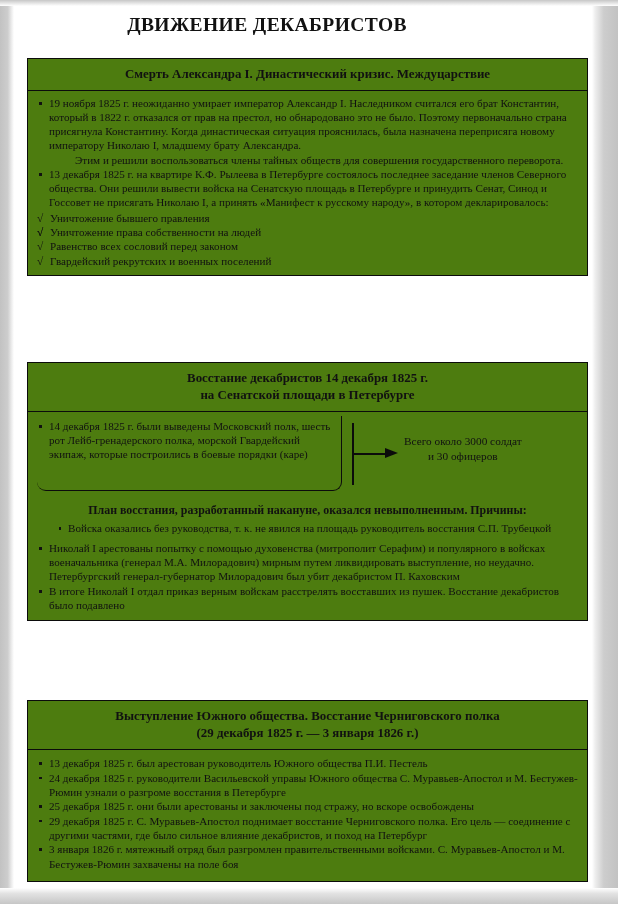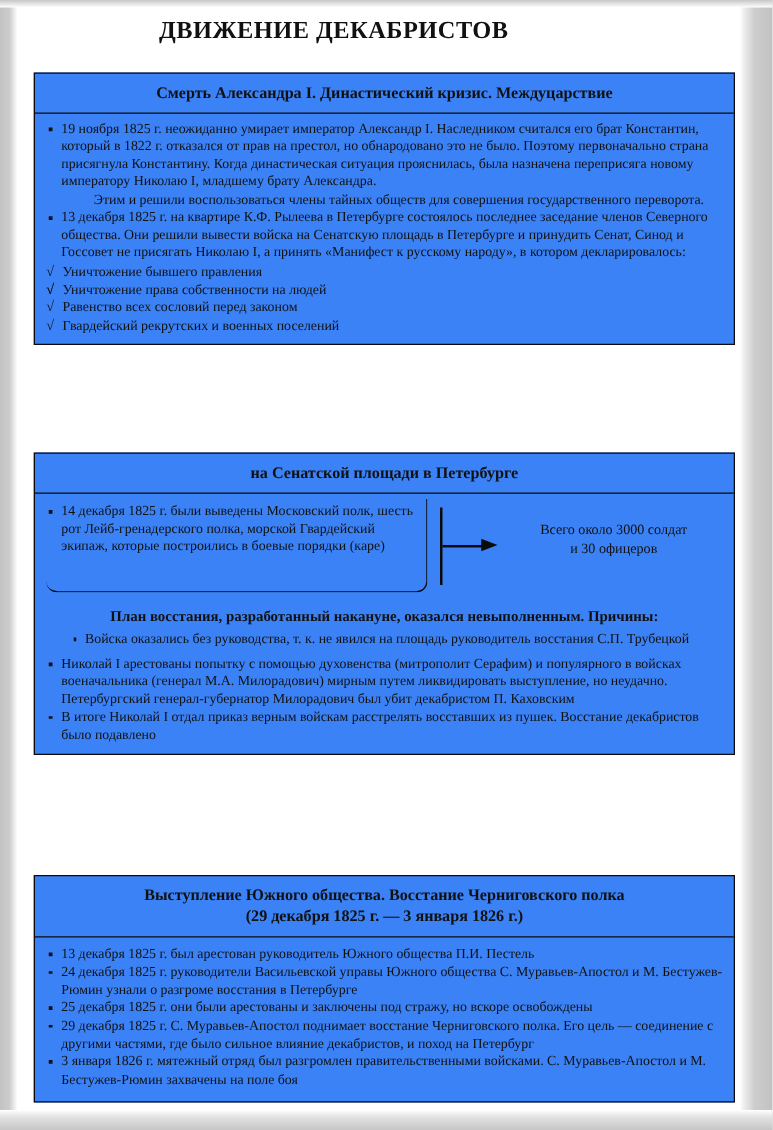--- a/index.html
+++ b/index.html
@@ -66,21 +66,21 @@
     padding: 0 30px;
     line-height: 1.1;
   }
 
   .section {
     position: absolute;
     left: 27px;
     width: 561px;
     border: 1.6px solid #0b0b0b;
     box-sizing: border-box;
-    background: #3b82f6;
+    background: #4d7c0f;
   }
 
   .section-header {
     text-align: center;
     font-weight: bold;
     font-size: 12.9px;
     line-height: 1.32;
     padding: 7px 12px 7px 12px;
     border-bottom: 1.4px solid #0b0b0b;
   }
@@ -183,21 +183,20 @@
     top: 0.5px;
     width: 0; height: 0;
     border-top: 5.6px solid transparent;
     border-bottom: 5.6px solid transparent;
     border-left: 13px solid #0b0b0b;
   }
   .col-right {
     flex: 1;
     display: flex;
     align-items: center;
-    justify-content: center;
     text-align: center;
     font-size: 11.3px;
     line-height: 1.33;
     padding-bottom: 10px;
   }
 
   .sub-header {
     text-align: center;
     font-weight: bold;
     font-size: 11.9px;
@@ -256,20 +255,21 @@
         <li>
           <span class="tick">√</span>
           <span>Гвардейский рекрутских и военных поселений</span>
         </li>
       </ul>
     </div>
   </div>
 
   <div class="section" style="top:362px;">
     <div class="section-header">
+      <div>Восстание декабристов 14 декабря 1825 г.</div>
       <div>на Сенатской площади в Петербурге</div>
     </div>
     <div class="section-body" style="padding-top:2px;">
 
       <div class="cols">
         <div class="col-left">
           <ul class="bullets">
             <li>
               <span>14 декабря 1825 г. были выведены Московский полк, шесть рот Лейб-гренадерского полка, морской Гвардейский экипаж, которые построились в боевые порядки (каре)</span>
             </li>

